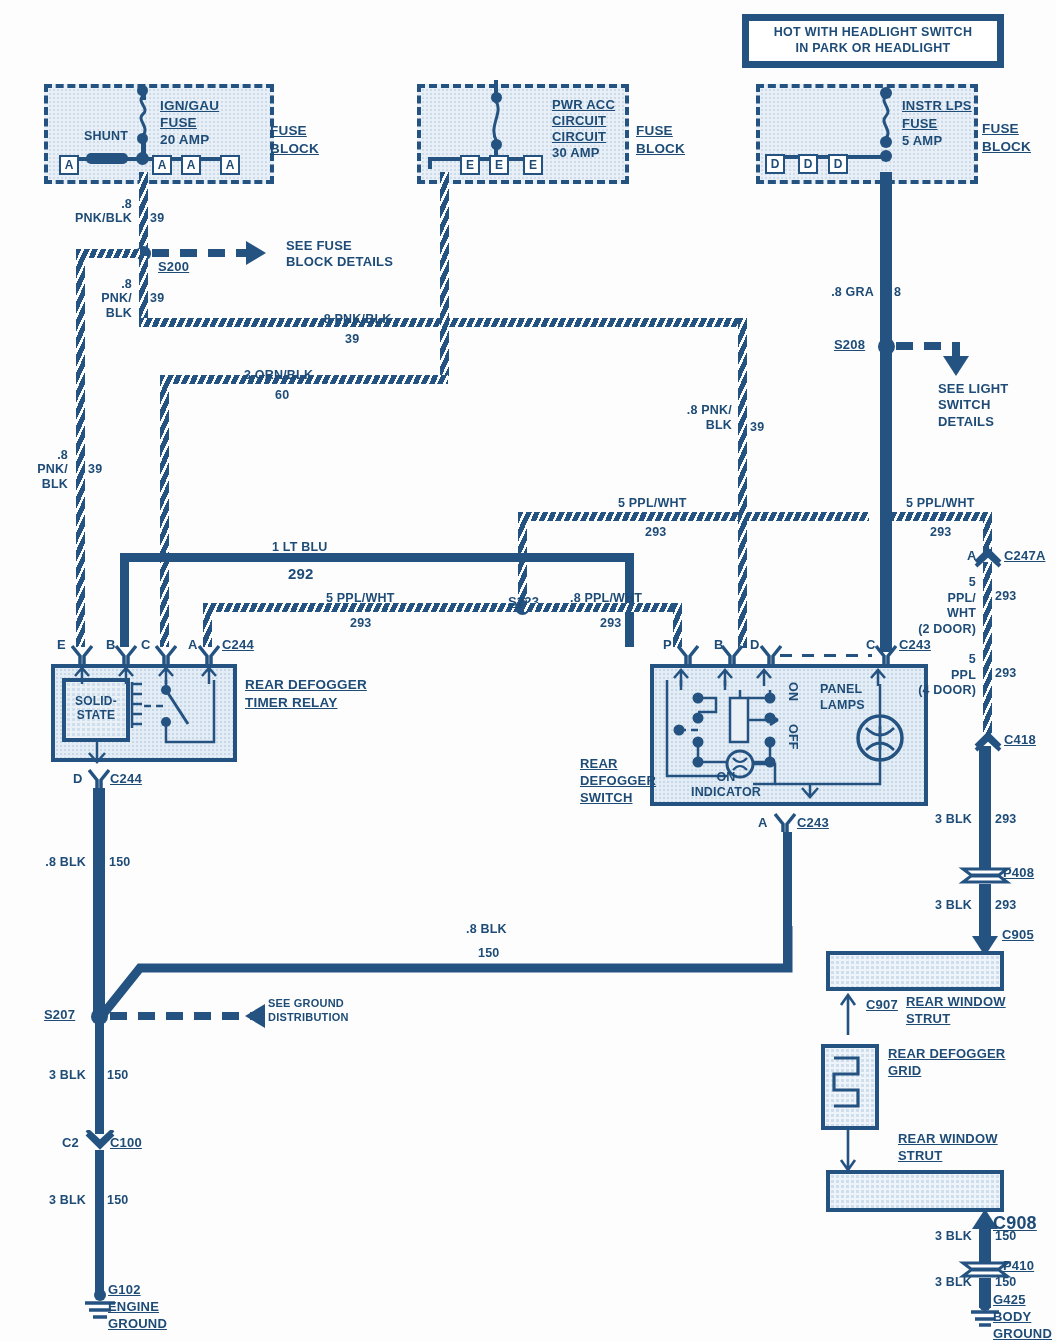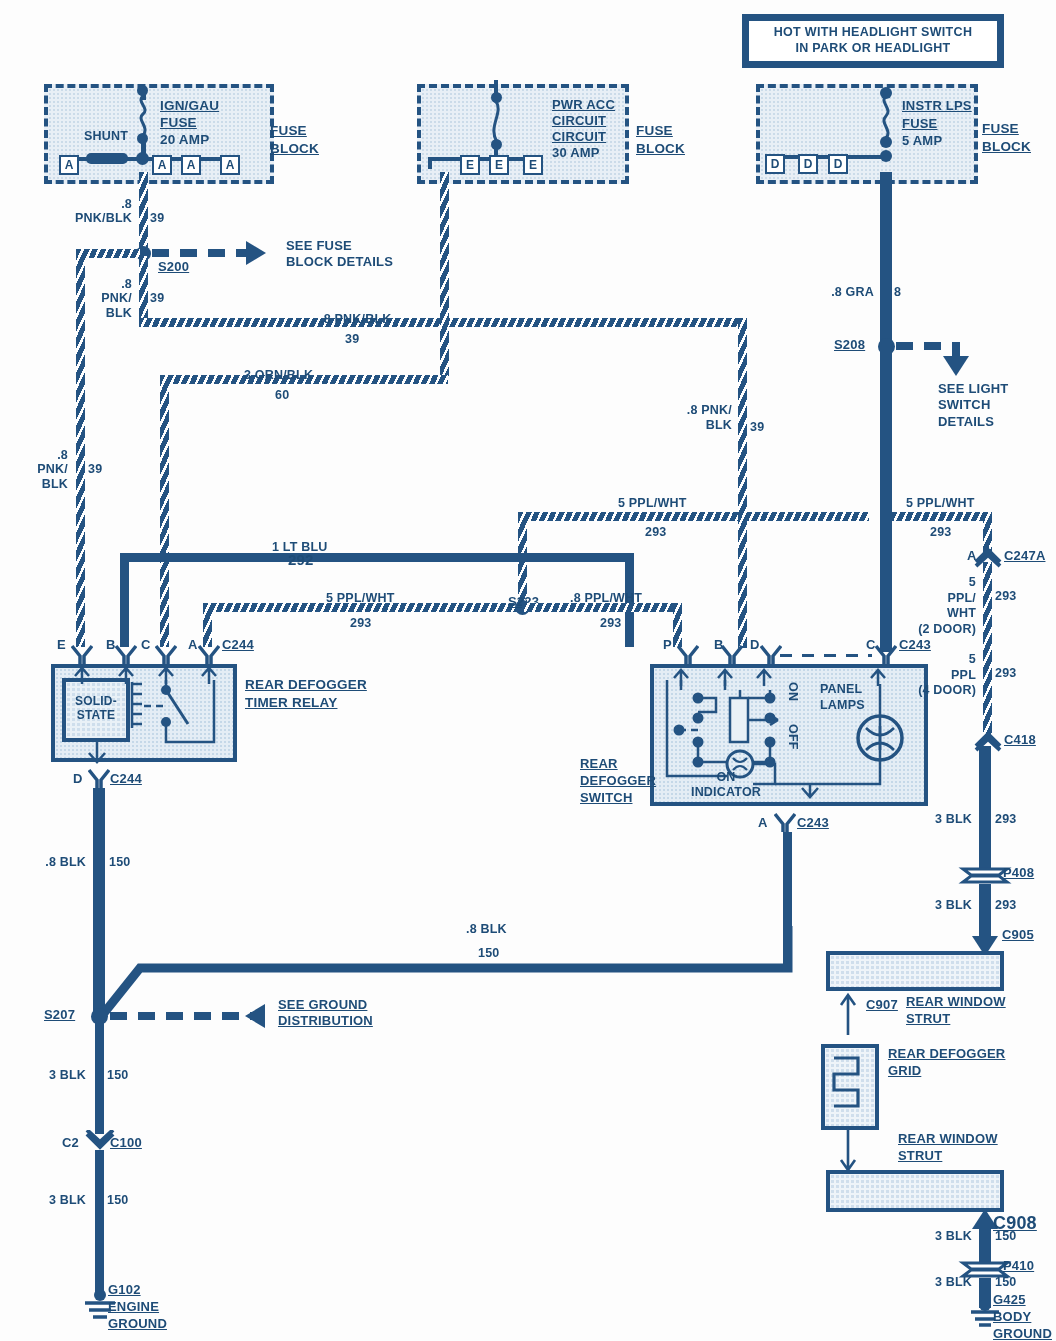--- a/index.html
+++ b/index.html
@@ -258,21 +258,21 @@
   <div class="lbl" style="left:906px;top:496px;font-size:12.5px;">5 PPL/WHT</div>
   <div class="lbl" style="left:930px;top:525px;font-size:12.5px;">293</div>
   <div class="hw v" style="left:983px;top:512px;height:44px;"></div>
 
   <div class="hw v" style="left:518px;top:512px;height:98px;"></div>
 
   <div class="wire h" style="left:120px;top:553px;width:514px;height:9px;"></div>
   <div class="wire v" style="left:120px;top:553px;width:9px;height:94px;"></div>
   <div class="wire v" style="left:625px;top:553px;width:9px;height:94px;"></div>
   <div class="lbl" style="left:272px;top:540px;font-size:12.5px;">1 LT BLU</div>
-  <div class="lbl" style="left:288px;top:552px;font-size:15px;">292</div>
+  <div class="lbl" style="left:288px;top:566px;font-size:15px;">292</div>
 
   <div class="hw h" style="left:203px;top:603px;width:322px;"></div>
   <div class="hw v" style="left:203px;top:603px;height:44px;"></div>
   <div class="lbl" style="left:326px;top:591px;font-size:12.5px;">5 PPL/WHT</div>
   <div class="lbl" style="left:350px;top:616px;font-size:12.5px;">293</div>
 
   <div class="splice" style="left:515px;top:600px;"></div>
   <div class="lbl u" style="left:508px;top:595px;font-size:13px;">S223</div>
 
   <div class="hw h" style="left:522px;top:603px;width:160px;"></div>
@@ -533,21 +533,21 @@
     <path d="M12 92 L52 42 L700 42 L700 -110" stroke="#245382" stroke-width="9" fill="none"></path>
   </svg>
   <div class="wire v" style="left:783px;top:832px;width:9px;height:140px;"></div>
   <div class="lbl" style="left:466px;top:922px;font-size:12.5px;">.8 BLK</div>
   <div class="lbl" style="left:478px;top:946px;font-size:12.5px;">150</div>
 
   <div class="splice" style="left:91px;top:1008px;width:17px;height:17px;"></div>
   <div class="lbl u" style="left:44px;top:1008px;font-size:13px;">S207</div>
   <div class="dashwire" style="left:110px;top:1012px;width:148px;"></div>
   <div class="arrow-l" style="left:245px;top:1004px;"></div>
-  <div class="lbl" style="left:278px;top:997px;font-size:13px;white-space:pre-line;line-height:1.25;text-decoration:underline;">SEE GROUND
+  <div class="lbl" style="left:268px;top:997px;font-size:11px;white-space:pre-line;line-height:1.25;">SEE GROUND
 DISTRIBUTION</div>
 
   <div class="wire v" style="left:95px;top:1022px;width:9px;height:112px;"></div>
   <div class="lbl rt" style="left:10px;top:1068px;width:76px;font-size:12.5px;">3 BLK</div>
   <div class="lbl" style="left:107px;top:1068px;font-size:12.5px;">150</div>
 
   <div class="lbl" style="left:62px;top:1136px;font-size:13px;">C2</div>
   <svg style="position:absolute;left:85px;top:1130px;" width="30" height="22">
     <path d="M2 4 L15 17 L28 4" stroke="#245382" stroke-width="4" fill="none"></path>
     <path d="M2 0 L15 12 L28 0" stroke="#245382" stroke-width="4" fill="none"></path>

